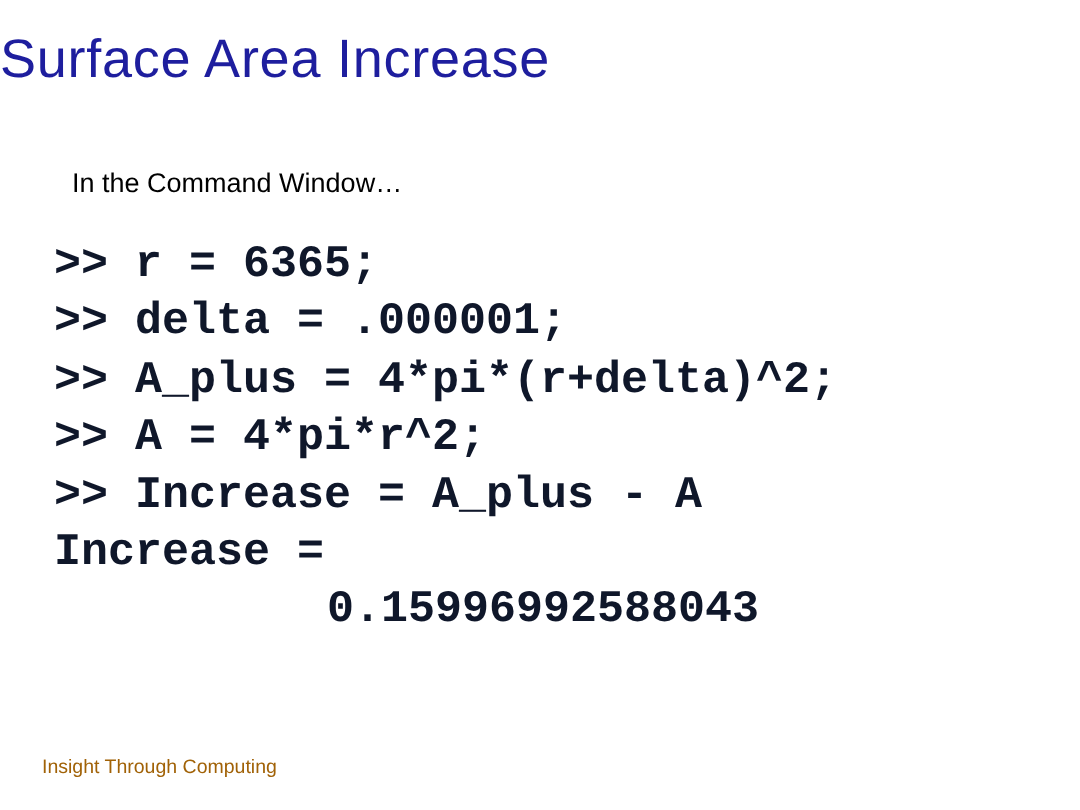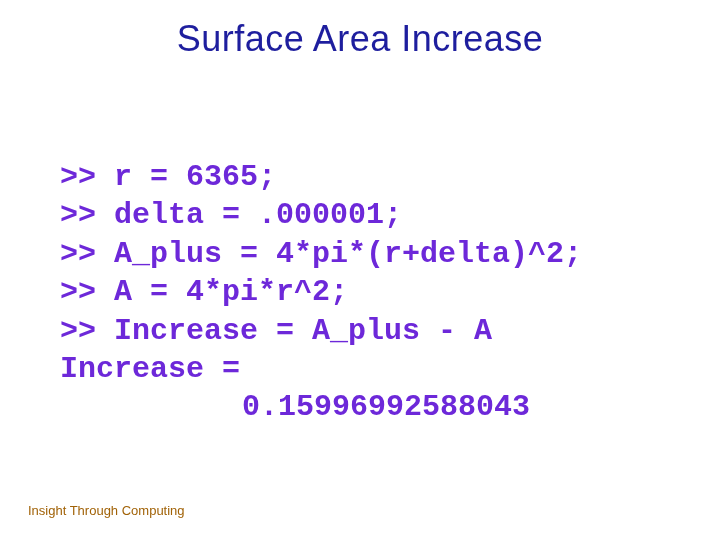--- a/index.html
+++ b/index.html
@@ -16,61 +16,61 @@
     position: relative;
     width: 720px;
     height: 540px;
     box-sizing: border-box;
   }
   .title {
     position: absolute;
     top: 18px;
     left: 0;
     right: 0;
-    text-align: center;
     font-size: 36px;
     color: #1e1e9e;
     letter-spacing: 0.5px;
   }
   .subtitle {
     position: absolute;
     top: 112px;
     left: 48px;
     font-size: 18px;
     color: #000;
   }
   .code-block {
     position: absolute;
     top: 158px;
-    left: 60px;
+    left: 36px;
     font-family: "Courier New", Courier, monospace;
     font-size: 30px;
     font-weight: bold;
     line-height: 1.28;
     white-space: pre;
-    color: #6d28d9;
+    color: #0f172a;
   }
   .result-indent {
     padding-left: 182px;
   }
   .footer {
     position: absolute;
     left: 28px;
     bottom: 22px;
     font-size: 13px;
     color: #a16207;
   }
 </style>
 </head>
 <body>
 
 <div class="slide">
 
   <div class="title">Surface Area Increase</div>
 
+  <div class="subtitle">In the Command Window…</div>
 
   <div class="code-block"><span>&gt;&gt; r = 6365;</span>
 <span>&gt;&gt; delta = .000001;</span>
 <span>&gt;&gt; A_plus = 4*pi*(r+delta)^2;</span>
 <span>&gt;&gt; A = 4*pi*r^2;</span>
 <span>&gt;&gt; Increase = A_plus - A</span>
 <span>Increase =</span>
 <span class="result-indent">0.15996992588043</span></div>
 
   <div class="footer">Insight Through Computing</div>

